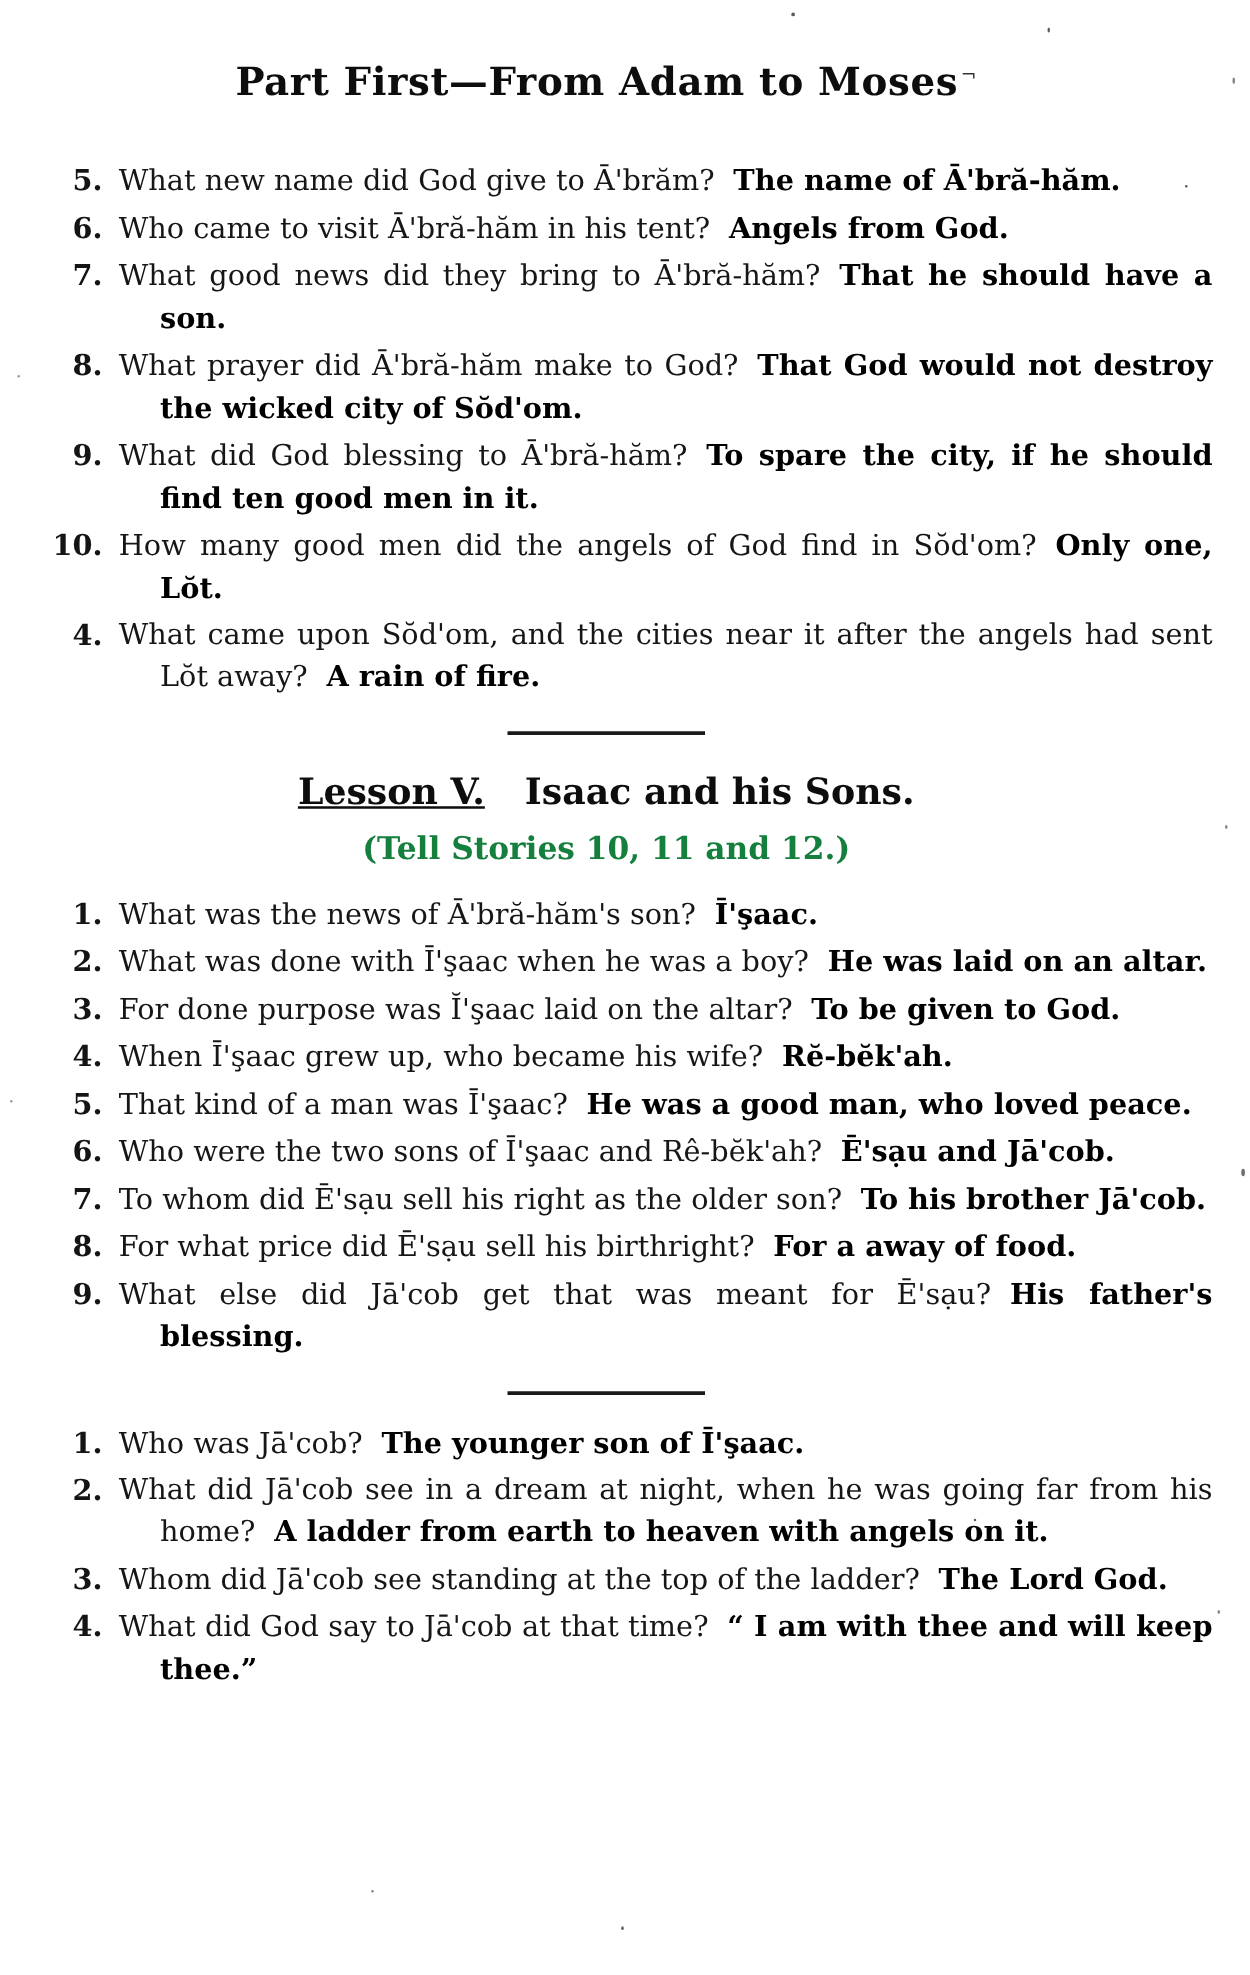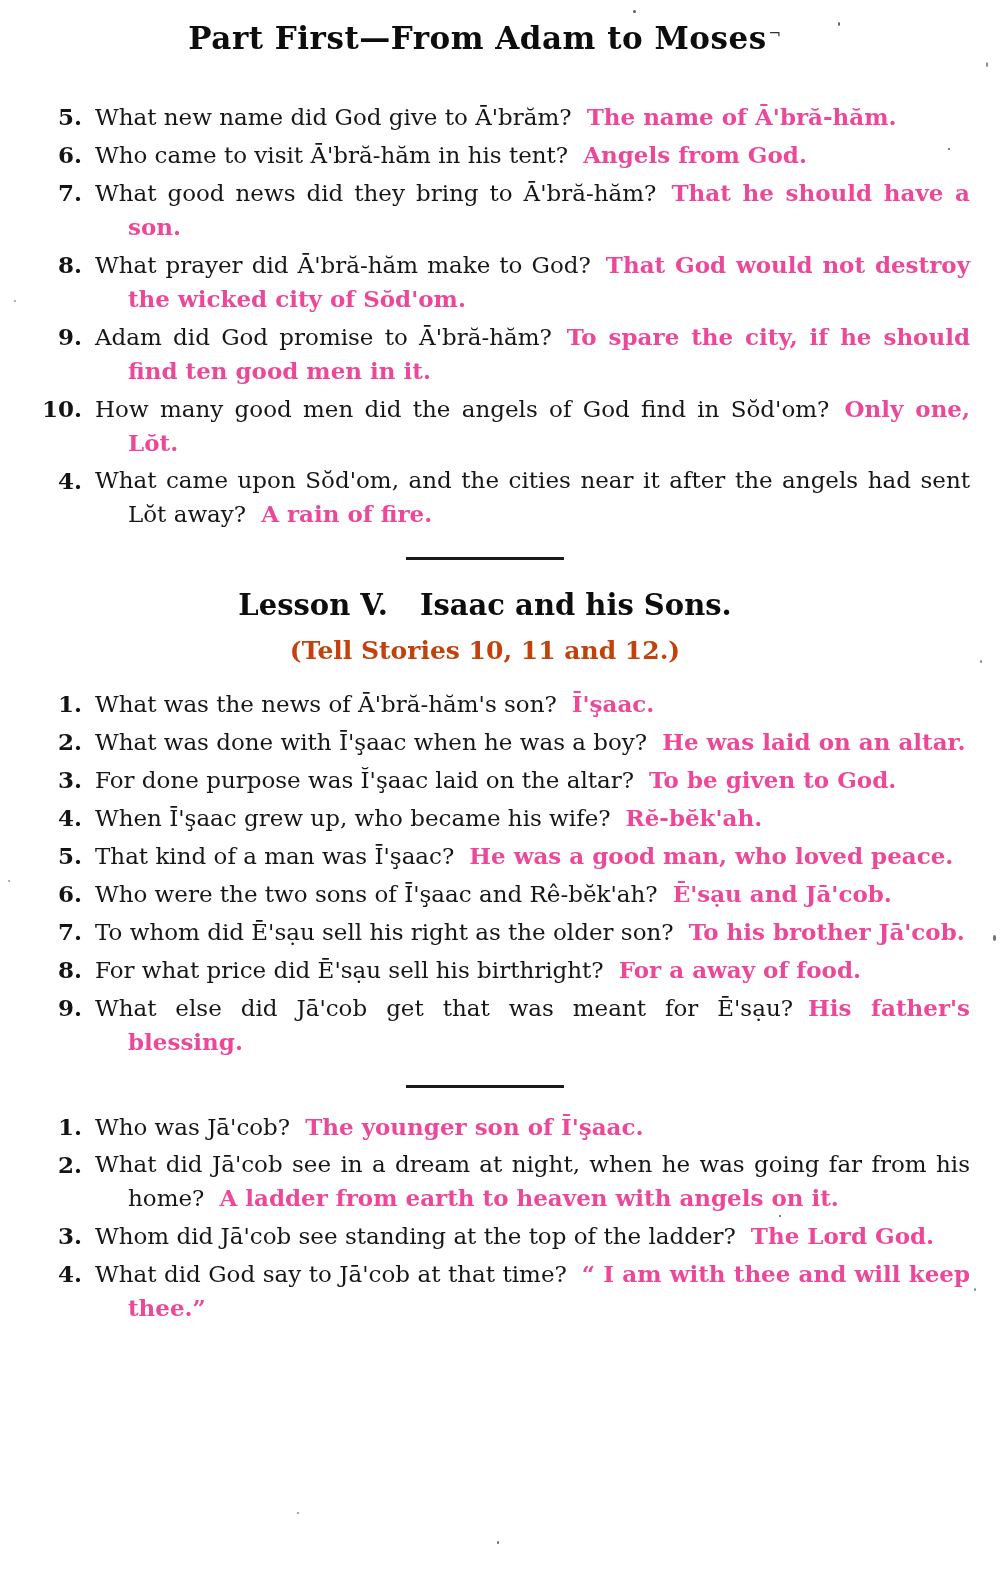--- a/index.html
+++ b/index.html
@@ -8,21 +8,21 @@
     background:#ffffff;
     font-family:"DejaVu Serif","Liberation Serif",serif;
     color:#111;
     overflow:hidden;
     position:relative;
     -webkit-font-smoothing:antialiased;
   }
   .page{
     position:relative;
     width:1000px;height:1323px;
-    padding:20px 30px 0 0;
+    padding:48px 30px 0 0;
     box-sizing:border-box;
   }
   h1.page-title{
     margin:0 0 44px 0;
     text-align:center;
     font-size:31px;
     font-weight:700;
     letter-spacing:.5px;
     color:#0d0d0d;
   }
@@ -49,40 +49,40 @@
     width:54px;
     text-align:right;
     text-indent:0;
     font-weight:700;
     color:#141414;
   }
   .qa-item .q{ font-weight:500; }
   .qa-item .a{
     font-weight:700;
     padding-left:15px;
-    color:#ec4899;
+    color:#000000;
   }
   .sep{
     width:158px;height:3px;
     background:#1a1a1a;
     margin:26px auto 0 auto;
   }
   .lesson-head{ text-align:center; }
   .lesson-title{
     margin:28px 0 0 0;
     font-size:29px;
     font-weight:700;
     color:#0d0d0d;
   }
-  .lesson-title .l-label{ margin-right:32px; }
+  .lesson-title .l-label{ margin-right:32px;text-decoration:underline; }
   .lesson-sub{
     margin:14px 0 0 0;
     font-size:25px;
     font-weight:700;
-    color:#c2410c;
+    color:#15803d;
   }
   .items{ margin-top:22px; }
   .speck{
     position:absolute;
     background:#333;
     border-radius:50%;
     width:3px;height:3px;
     opacity:.8;
   }
 </style>
@@ -95,21 +95,21 @@
   <main id="sections">
       <div class="items">
   <div class="qa-item"><span class="num">5.</span><span class="q">What new name did God give to Ā'brăm?</span><span class="a">The name of Ā'bră-hăm.</span></div>
 
   <div class="qa-item"><span class="num">6.</span><span class="q">Who came to visit Ā'bră-hăm in his tent?</span><span class="a">Angels from God.</span></div>
 
   <div class="qa-item"><span class="num">7.</span><span class="q">What good news did they bring to Ā'bră-hăm?</span><span class="a">That he should have a son.</span></div>
 
   <div class="qa-item"><span class="num">8.</span><span class="q">What prayer did Ā'bră-hăm make to God?</span><span class="a">That God would not destroy the wicked city of Sŏd'om.</span></div>
 
-  <div class="qa-item"><span class="num">9.</span><span class="q">Adam did God promise to Ā'bră-hăm?</span><span class="a">To spare the city, if he should find ten good men in it.</span></div>
+  <div class="qa-item"><span class="num">9.</span><span class="q">What did God blessing to Ā'bră-hăm?</span><span class="a">To spare the city, if he should find ten good men in it.</span></div>
 
   <div class="qa-item"><span class="num">10.</span><span class="q">How many good men did the angels of God find in Sŏd'om?</span><span class="a">Only one, Lŏt.</span></div>
 
   <div class="qa-item"><span class="num">4.</span><span class="q">What came upon Sŏd'om, and the cities near it after the angels had sent Lŏt away?</span><span class="a">A rain of fire.</span></div>
 </div>
       <div class="sep"></div>
   <div class="lesson-head">
     <h2 class="lesson-title"><span class="l-label">Lesson V.</span><span class="l-name">Isaac and his Sons.</span></h2>
     <p class="lesson-sub">(Tell Stories 10, 11 and 12.)</p>
   </div>

